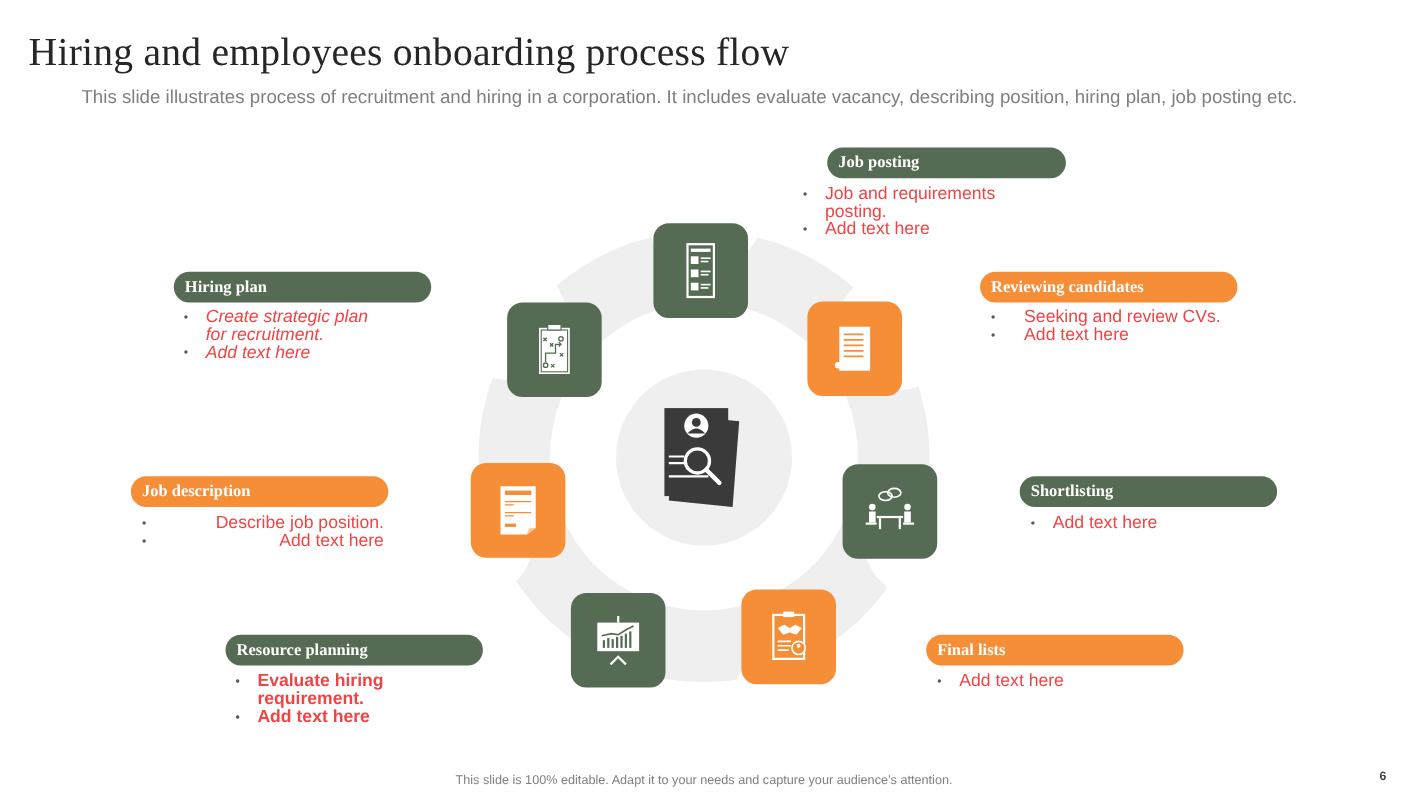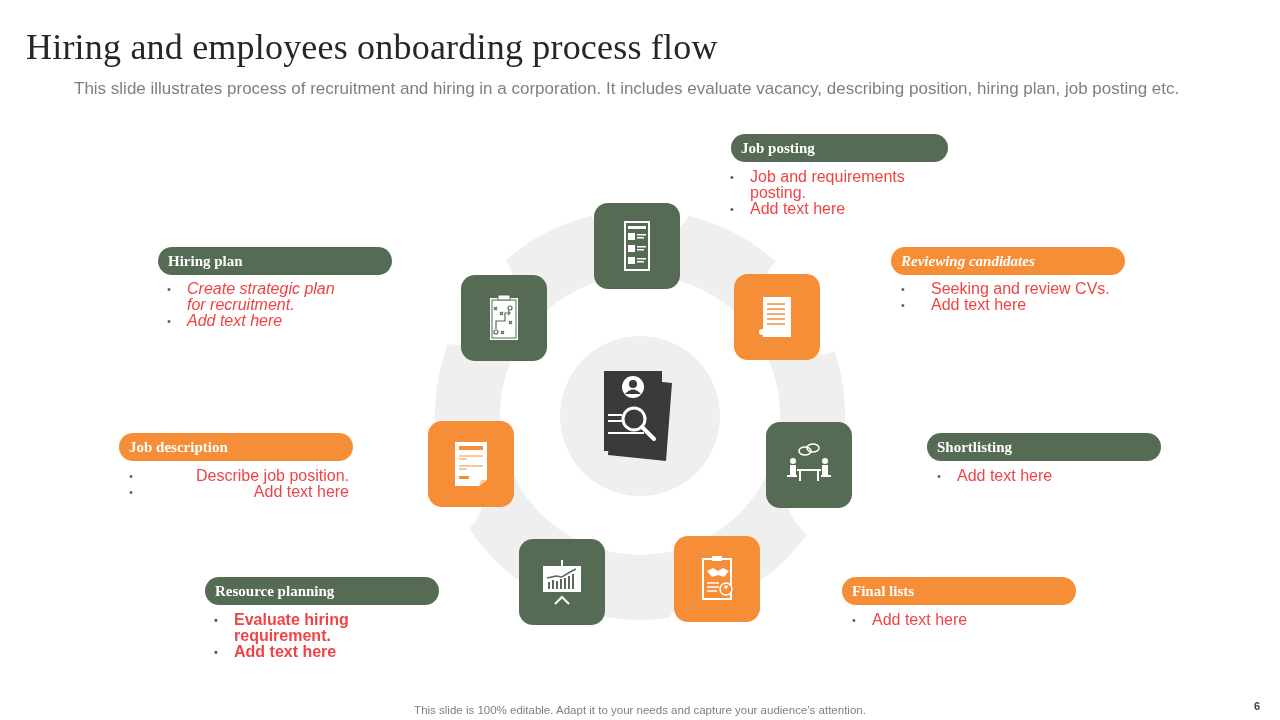--- a/index.html
+++ b/index.html
@@ -155,27 +155,27 @@
         <path d="M33,31 l3,3 M36,31 l-3,3"></path>
         <path d="M25,41 l3,3 M28,41 l-3,3"></path>
       <circle cx="34" cy="18" r="2"></circle>
         <circle cx="20" cy="42" r="2"></circle>
       <polyline points="20,39 20,31 29,31 29,23 34,23"></polyline>
         <polyline points="32,21 34,23 32,25"></polyline>
     </g>
   </svg>
 </div>
 
-<div class="pill green" style="left:731px;top:134px;width:217px;">Job posting</div>
+<div class="pill green" style="left:752px;top:134px;width:217px;">Job posting</div>
 <ul class="bullets" style="left:730px;top:169px;width:230px;">
   <li>Job and requirements  posting.</li>
   <li>Add text here</li>
 </ul>
 
-<div class="pill orange" style="left:891px;top:247px;width:234px;font-style:italic;">Reviewing candidates</div>
+<div class="pill orange" style="left:891px;top:247px;width:234px;">Reviewing candidates</div>
 <ul class="bullets" style="left:901px;top:281px;width:220px;">
   <li style="padding-left:30px;">Seeking and review  CVs.</li>
   <li style="padding-left:30px;">Add text here</li>
 </ul>
 
 <div class="pill green" style="left:927px;top:433px;width:234px;">Shortlisting</div>
 <ul class="bullets" style="left:937px;top:468px;width:180px;">
   <li>Add text here</li>
 </ul>
 

